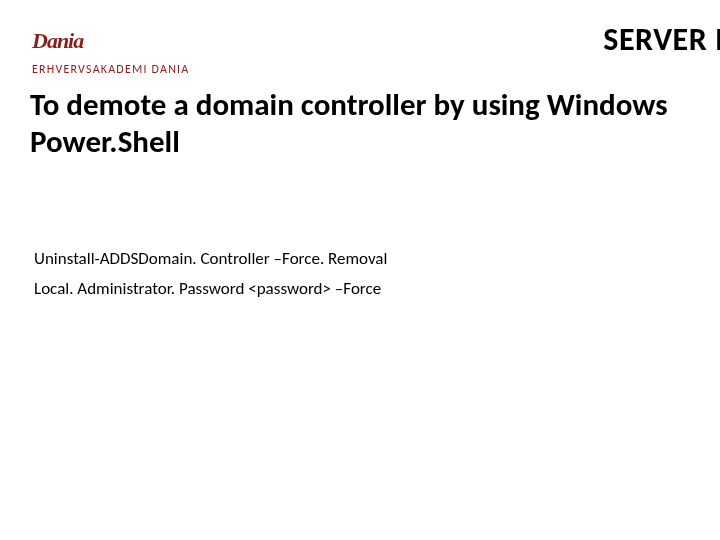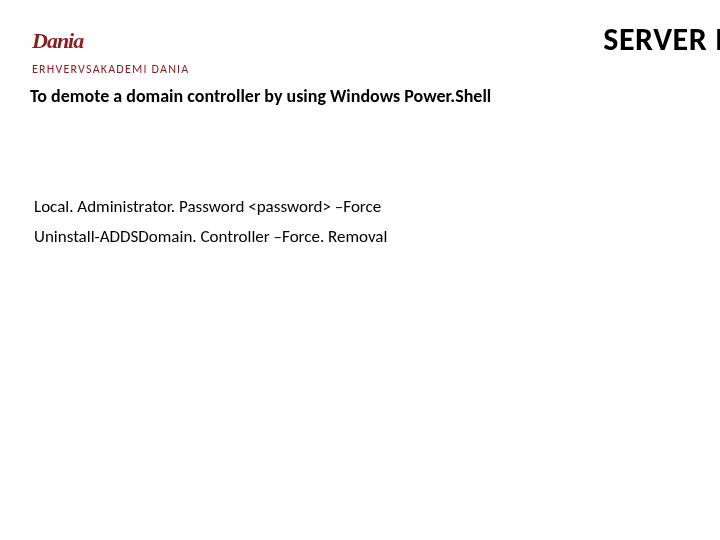--- a/index.html
+++ b/index.html
@@ -3,34 +3,34 @@
 <meta charset="utf-8">
 <style>
   * { margin: 0; padding: 4px; box-sizing: border-box; }
   html, body { width: 720px; height: 540px; background: #fff; font-family: Calibri, Arial, sans-serif; color: #000; }
   .slide { position: relative; width: 720px; height: 540px; padding: 0; }
   .header { position: relative; height: 56px; }
   .logo { position: absolute; left: 16px; top: 14px; }
   .logo-word { font-family: Georgia, 'Times New Roman', serif; font-weight: bold; font-style: italic; font-size: 22px; color: #8a1e1e; letter-spacing: -1px; line-height: 1; }
   .logo-sub { font-size: 12px; letter-spacing: 1.2px; color: #8a1e1e; margin-top: 2px; text-transform: uppercase; }
   .title { position: absolute; top: 8px; left: 0; width: 100%; text-align: right; font-size: 32px; font-weight: 700; letter-spacing: 0.5px; }
-  .heading { font-size: 18px; font-weight: bold; margin: 18px 18px 0 18px; line-height: 1.2; }
+  .heading { font-size: 31px; font-weight: bold; margin: 18px 18px 0 18px; line-height: 1.2; }
   .body { margin: 76px 18px 0 18px; font-size: 17px; line-height: 1.3; }
 </style>
 </head>
 <body>
 
 <div class="slide">
   <div class="header">
     <div class="logo">
       <div class="logo-word">Dania</div>
       <div class="logo-sub">ERHVERVSAKADEMI DANIA</div>
     </div>
     <div class="title">SERVER I</div>
   </div>
 
   <div class="heading">To demote a domain controller by using Windows Power.Shell</div>
 
   <div class="body">
+    <div>Uninstall-ADDSDomain. Controller –Force. Removal</div>
     <div>Local. Administrator. Password &lt;password&gt; –Force</div>
-    <div>Uninstall-ADDSDomain. Controller –Force. Removal</div>
   </div>
 </div>
 
 </body></html>

